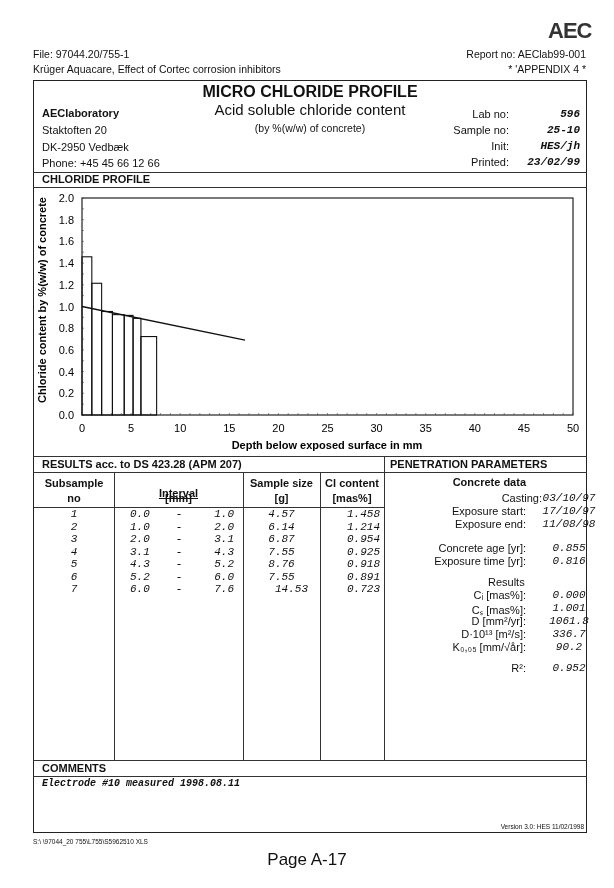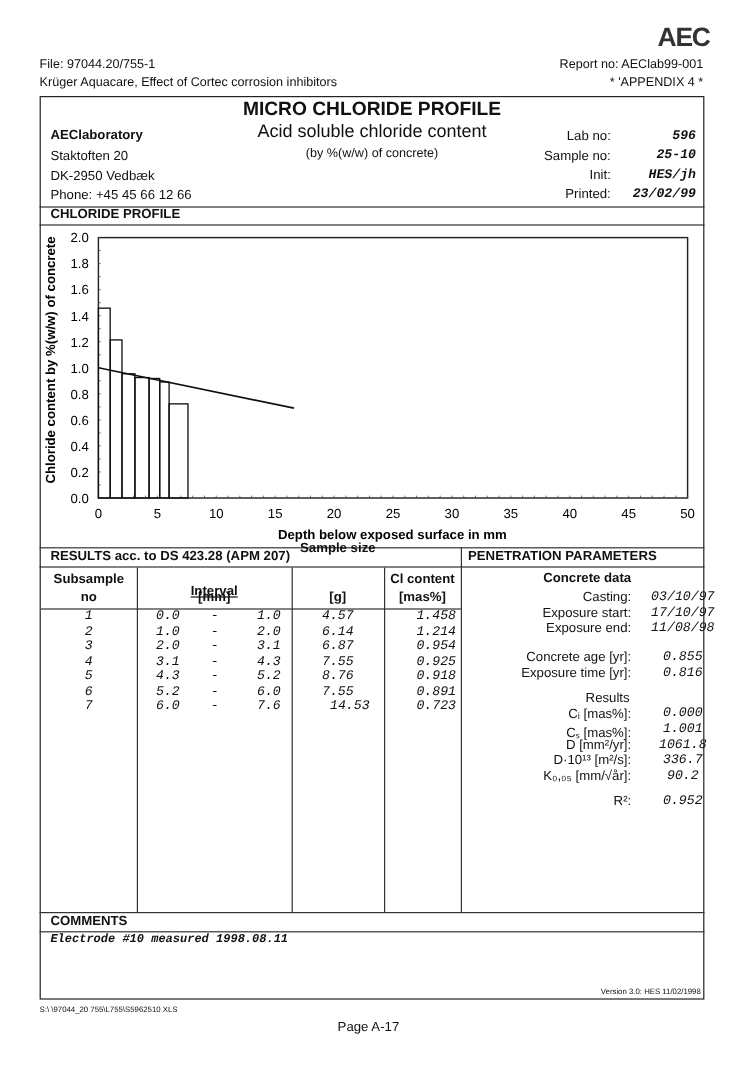--- a/index.html
+++ b/index.html
@@ -178,21 +178,21 @@
 
 <div class="vline" style="left:384px;top:456px;height:304px;"></div>
 <div class="vline" style="left:114px;top:473px;height:287px;"></div>
 <div class="vline" style="left:243px;top:473px;height:287px;"></div>
 <div class="vline" style="left:320px;top:473px;height:287px;"></div>
 
 <div class="abs th" style="left:34px;width:80px;top:477px;">Subsample</div>
 <div class="abs th" style="left:34px;width:80px;top:492px;">no</div>
 <div class="abs th" style="left:114px;width:129px;top:487px;text-decoration:underline;">Interval</div>
 <div class="abs th" style="left:114px;width:129px;top:492px;">[mm]</div>
-<div class="abs th" style="left:243px;width:77px;top:451px;">Sample size</div>
+<div class="abs th" style="left:243px;width:77px;top:477px;">Sample size</div>
 <div class="abs th" style="left:243px;width:77px;top:492px;">[g]</div>
 <div class="abs th" style="left:320px;width:64px;top:477px;">Cl content</div>
 <div class="abs th" style="left:320px;width:64px;top:492px;">[mas%]</div>
 <div class="abs" style="left:34px;width:350px;top:507px;border-top:1px solid #333;"></div>
 
 <div id="rows">
     <div class="abs cell mono" style="left: 34px; width: 80px; top: 508px; text-align: center;">1</div>
     <div class="abs cell mono" style="left: 130px; width: 30px; top: 508px; text-align: left;">0.0</div>
     <div class="abs cell mono" style="left: 172px; width: 14px; top: 508px; text-align: center;">-</div>
     <div class="abs cell mono" style="left: 200px; width: 34px; top: 508px; text-align: right;">1.0</div>
@@ -230,21 +230,21 @@
     <div class="abs cell mono" style="left: 320px; width: 60px; top: 570.5px; text-align: right;">0.891</div>
     <div class="abs cell mono" style="left: 34px; width: 80px; top: 583px; text-align: center;">7</div>
     <div class="abs cell mono" style="left: 130px; width: 30px; top: 583px; text-align: left;">6.0</div>
     <div class="abs cell mono" style="left: 172px; width: 14px; top: 583px; text-align: center;">-</div>
     <div class="abs cell mono" style="left: 200px; width: 34px; top: 583px; text-align: right;">7.6</div>
     <div class="abs cell mono" style="left: 253px; width: 77px; top: 583px; text-align: center;">14.53</div>
     <div class="abs cell mono" style="left: 320px; width: 60px; top: 583px; text-align: right;">0.723</div>
   </div>
 
 <div class="abs" style="left:386px;width:140px;top:476px;font-size:11px;font-weight:bold;text-align:right;">Concrete data</div>
-<div class="abs pp-label" style="top:492px;">Casting:</div>
+<div class="abs pp-label" style="top:492px;margin-left:16px;">Casting:</div>
 <div class="abs pp-val mono" style="top:492px;">03/10/97</div>
 <div class="abs pp-label" style="top:505px;padding-left:24px;">Exposure start:</div>
 <div class="abs pp-val mono" style="top:505px;">17/10/97</div>
 <div class="abs pp-label" style="top:518px;">Exposure end:</div>
 <div class="abs pp-val mono" style="top:518px;">11/08/98</div>
 <div class="abs pp-label" style="top:542px;">Concrete age [yr]:</div>
 <div class="abs pp-val mono" style="top:542px;">0.855</div>
 <div class="abs pp-label" style="top:555px;">Exposure time [yr]:</div>
 <div class="abs pp-val mono" style="top:555px;">0.816</div>
 
@@ -262,13 +262,13 @@
 <div class="abs pp-label" style="top:662px;padding-left:14px;">R²:</div>
 <div class="abs pp-val mono" style="top:662px;">0.952</div>
 
 <div class="hline" style="top:760px;"></div>
 <div class="abs section" style="top:762px;">COMMENTS</div>
 <div class="hline" style="top:776px;"></div>
 <div class="abs" style="left:42px;top:778px;font-size:10px;font-family:'Liberation Mono',monospace;font-style:italic;font-weight:bold;">Electrode #10 measured 1998.08.11</div>
 <div class="abs" style="right:30px;top:823px;font-size:6.5px;">Version 3.0: HES 11/02/1998</div>
 
 <div class="abs" style="left:33px;top:838px;font-size:6.5px;">S:\ \97044_20 755\L755\S5962510 XLS</div>
-<div class="abs" style="left:0;width:614px;top:850px;text-align:center;font-size:11px;">Page A-17</div>
+<div class="abs" style="left:0;width:614px;top:850px;text-align:center;font-size:17px;">Page A-17</div>
 
 </body></html>

